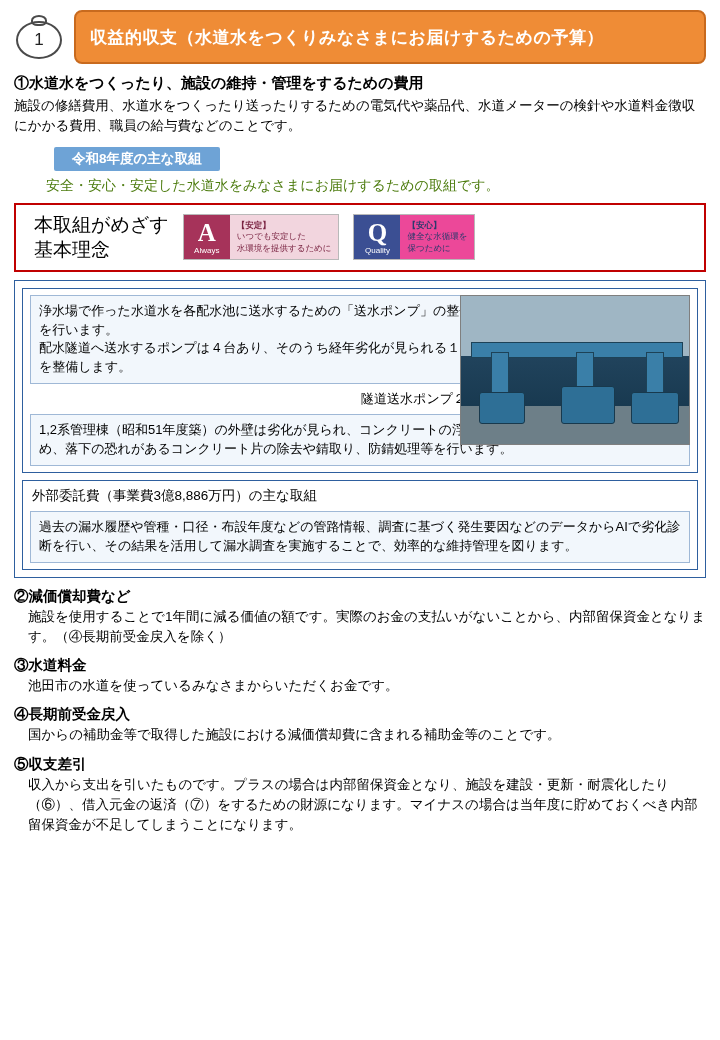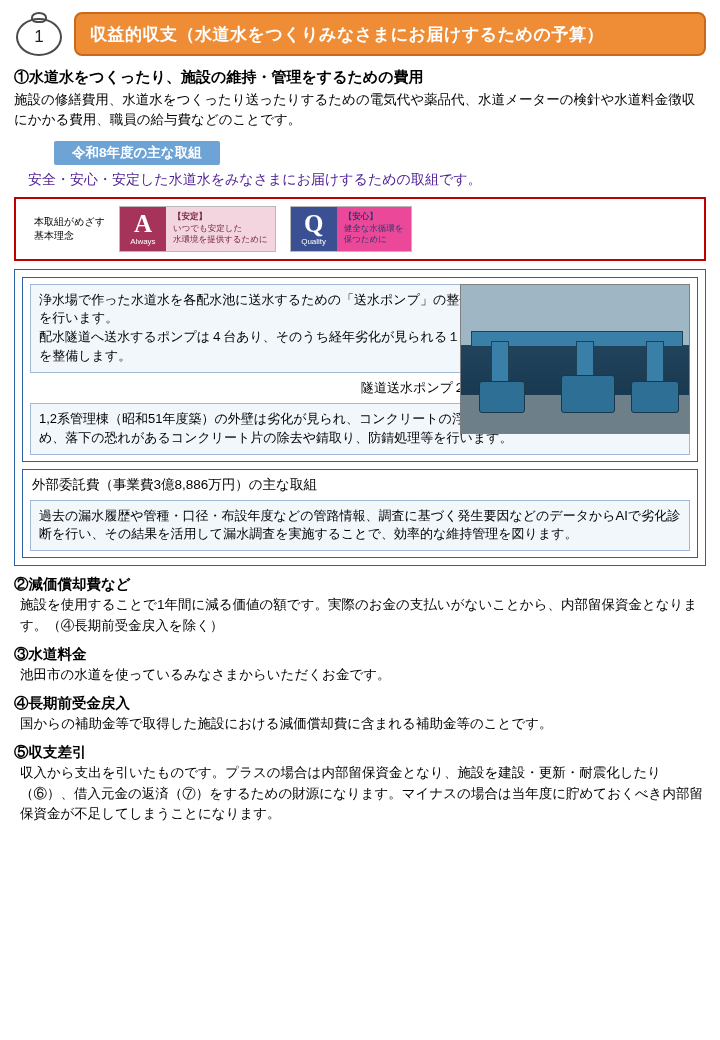--- a/index.html
+++ b/index.html
@@ -59,21 +59,21 @@
     border: 2px solid #4a4a4a;
     border-radius: 50% 50% 40% 40%;
     box-sizing: border-box;
     background: #fff;
   }
   .header-bar {
     flex: 1 1 auto;
     background: #ef8c36;
     border: 2px solid #c86a1e;
     border-radius: 8px;
-    height: 44px;
+    height: 54px;
     display: flex;
     align-items: center;
     padding: 0 14px;
     color: #ffffff;
     font-size: 17px;
     font-weight: bold;
     letter-spacing: 0.5px;
     box-sizing: border-box;
   }
 
@@ -93,38 +93,38 @@
     display: inline-block;
     background: #6ea3d6;
     color: #ffffff;
     font-size: 13.5px;
     font-weight: bold;
     padding: 3px 18px;
     margin: 8px 0 6px 40px;
     border-radius: 2px;
   }
   .blue-text {
-    color: #4c1d95;
+    color: #4d7c0f;
     font-size: 14px;
-    margin-left: 14px;
+    margin-left: 32px;
     margin-bottom: 8px;
   }
 
   
   .concept-box {
     border: 2px solid #c00000;
     padding: 7px 8px;
     display: flex;
     align-items: center;
     gap: 14px;
     margin: 0 0 8px 0;
     box-sizing: border-box;
   }
   .concept-label {
-    font-size: 10px;
+    font-size: 19px;
     line-height: 1.35;
     white-space: pre-line;
     flex: 0 0 auto;
     margin-left: 10px;
     font-family: Liberation Serif, serif;
   }
   .logo {
     display: flex;
     align-items: stretch;
     height: 44px;
@@ -237,21 +237,21 @@
 
   
   .num-head {
     font-size: 14.5px;
     font-weight: bold;
     margin: 9px 0 1px 0;
   }
   .num-body {
     font-size: 13.5px;
     line-height: 1.5;
-    margin: 0 0 0 6px;
+    margin: 0 0 0 14px;
   }
 </style>
 </head>
 <body>
 
 <div class="page">
 
   <div class="header">
     <div class="header-badge">
       <div class="knot"></div>

